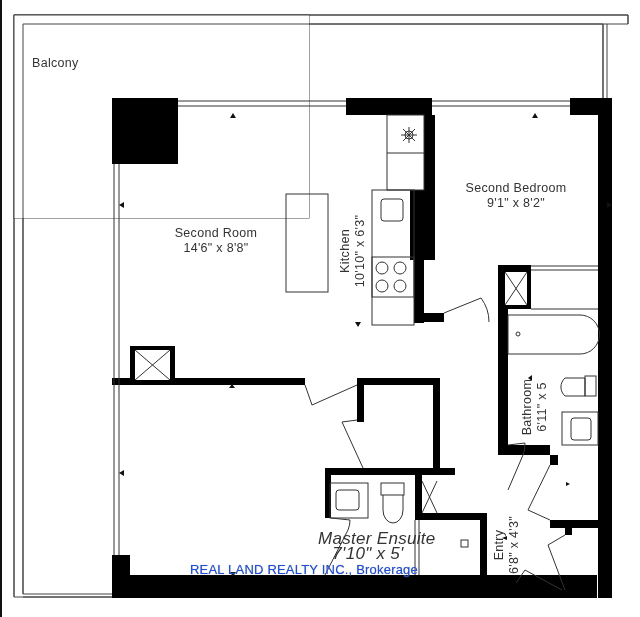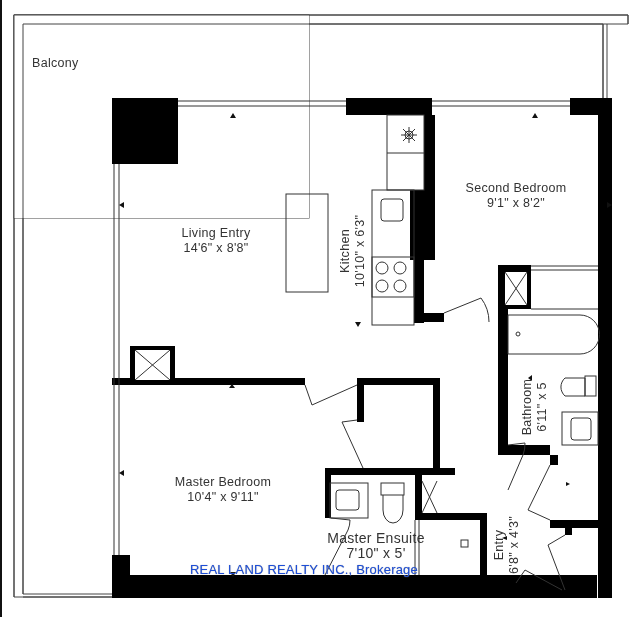--- a/index.html
+++ b/index.html
@@ -160,45 +160,41 @@
       <polygon points="566,482 570,484 566,486"></polygon>
       <polygon points="230,572 236,572 233,577"></polygon>
     </g>
   </svg>
 
   <div class="lbl" style="left:32px;top:56px;text-align:left;">
     <span>Balcony</span>
   </div>
 
   <div class="lbl" style="left:156px;top:226px;width:120px;">
-    <div>Living Entry</div>
+    <div>Second Room</div>
     <div>14'6" x 8'8"</div>
   </div>
 
   <div class="lbl rot" style="left:293px;top:236px;width:120px;">
     <div>Kitchen</div>
     <div>10'10" x 6'3"</div>
   </div>
 
   <div class="lbl" style="left:456px;top:181px;width:120px;">
     <div>Second Bedroom</div>
     <div>9'1" x 8'2"</div>
   </div>
 
   <div class="lbl rot" style="left:490px;top:392px;width:90px;">
     <div>Bathroom</div>
     <div>6'11" x 5</div>
   </div>
 
-  <div class="lbl" style="left:158px;top:475px;width:130px;">
-    <div>Master Bedroom</div>
-    <div>10'4" x 9'11"</div>
-  </div>
-
-  <div class="lbl" style="left:326px;top:531px;width:100px;font-size:14px;">
+
+  <div class="lbl" style="left:318px;top:531px;width:100px;font-size:17px;font-style:italic;">
     <div>Master Ensuite</div>
     <div>7'10" x 5'</div>
   </div>
 
   <div class="lbl rot" style="left:472px;top:530px;width:70px;">
     <div>Entry</div>
     <div>6'8" x 4'3"</div>
   </div>
 
   <div class="wm">REAL LAND REALTY INC., Brokerage</div>

